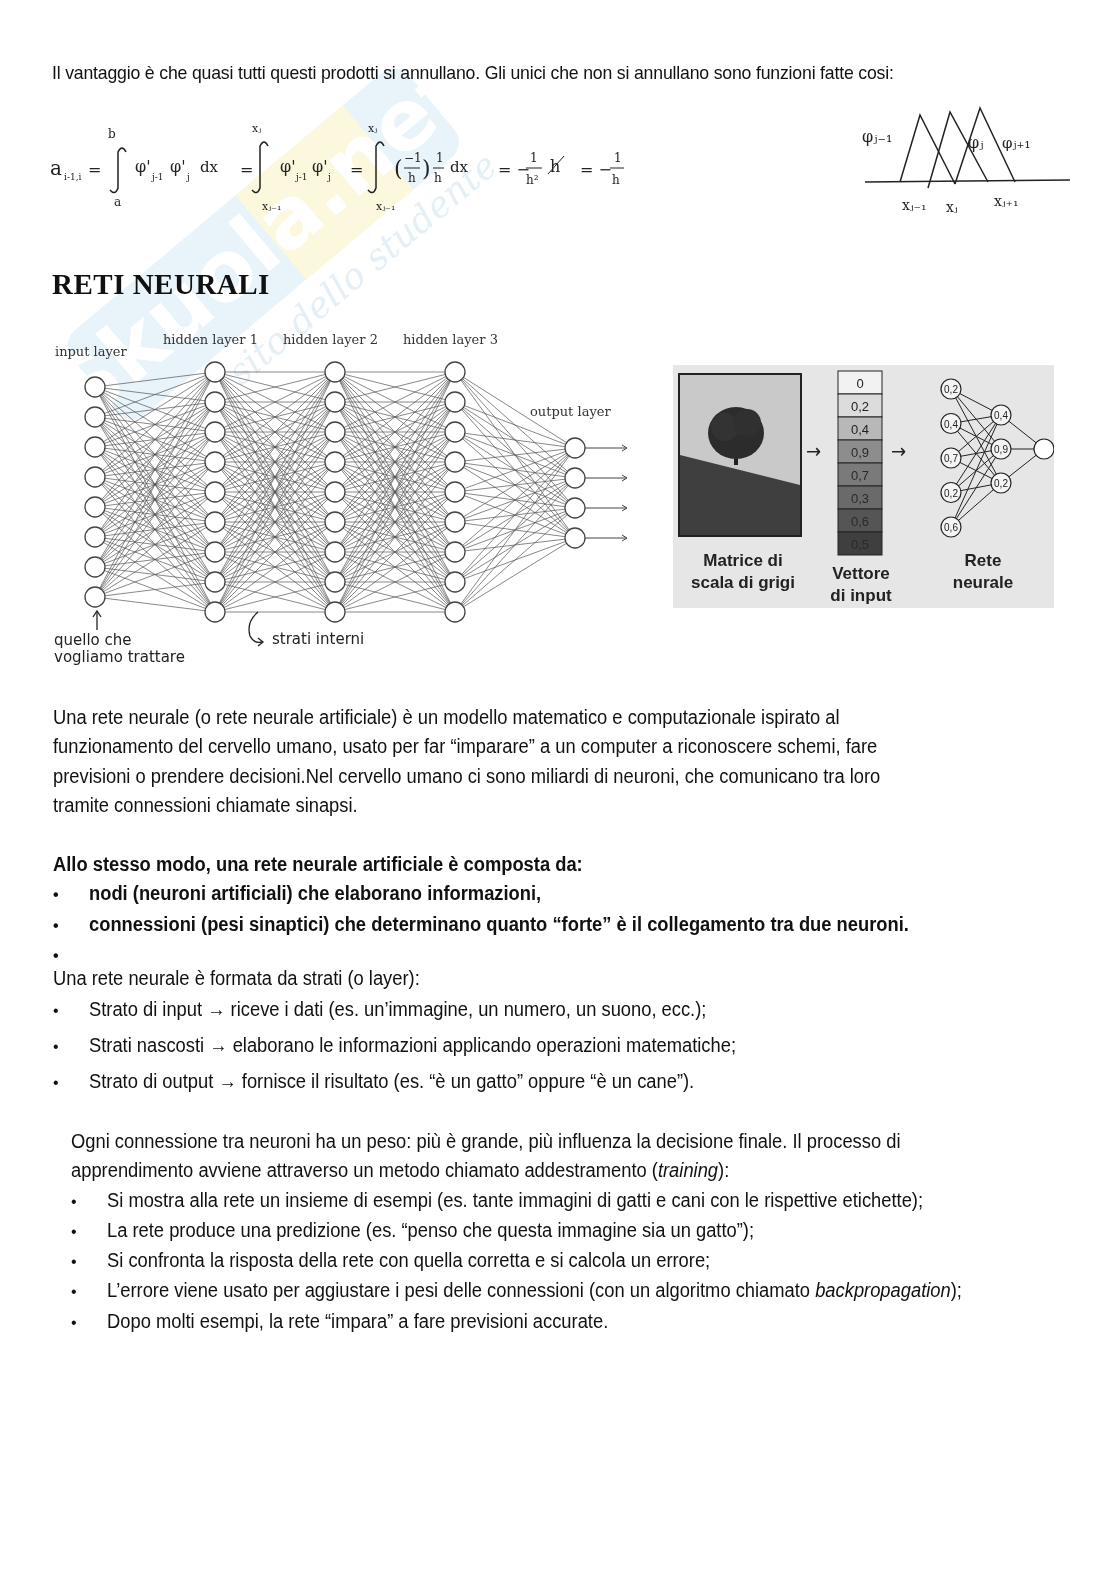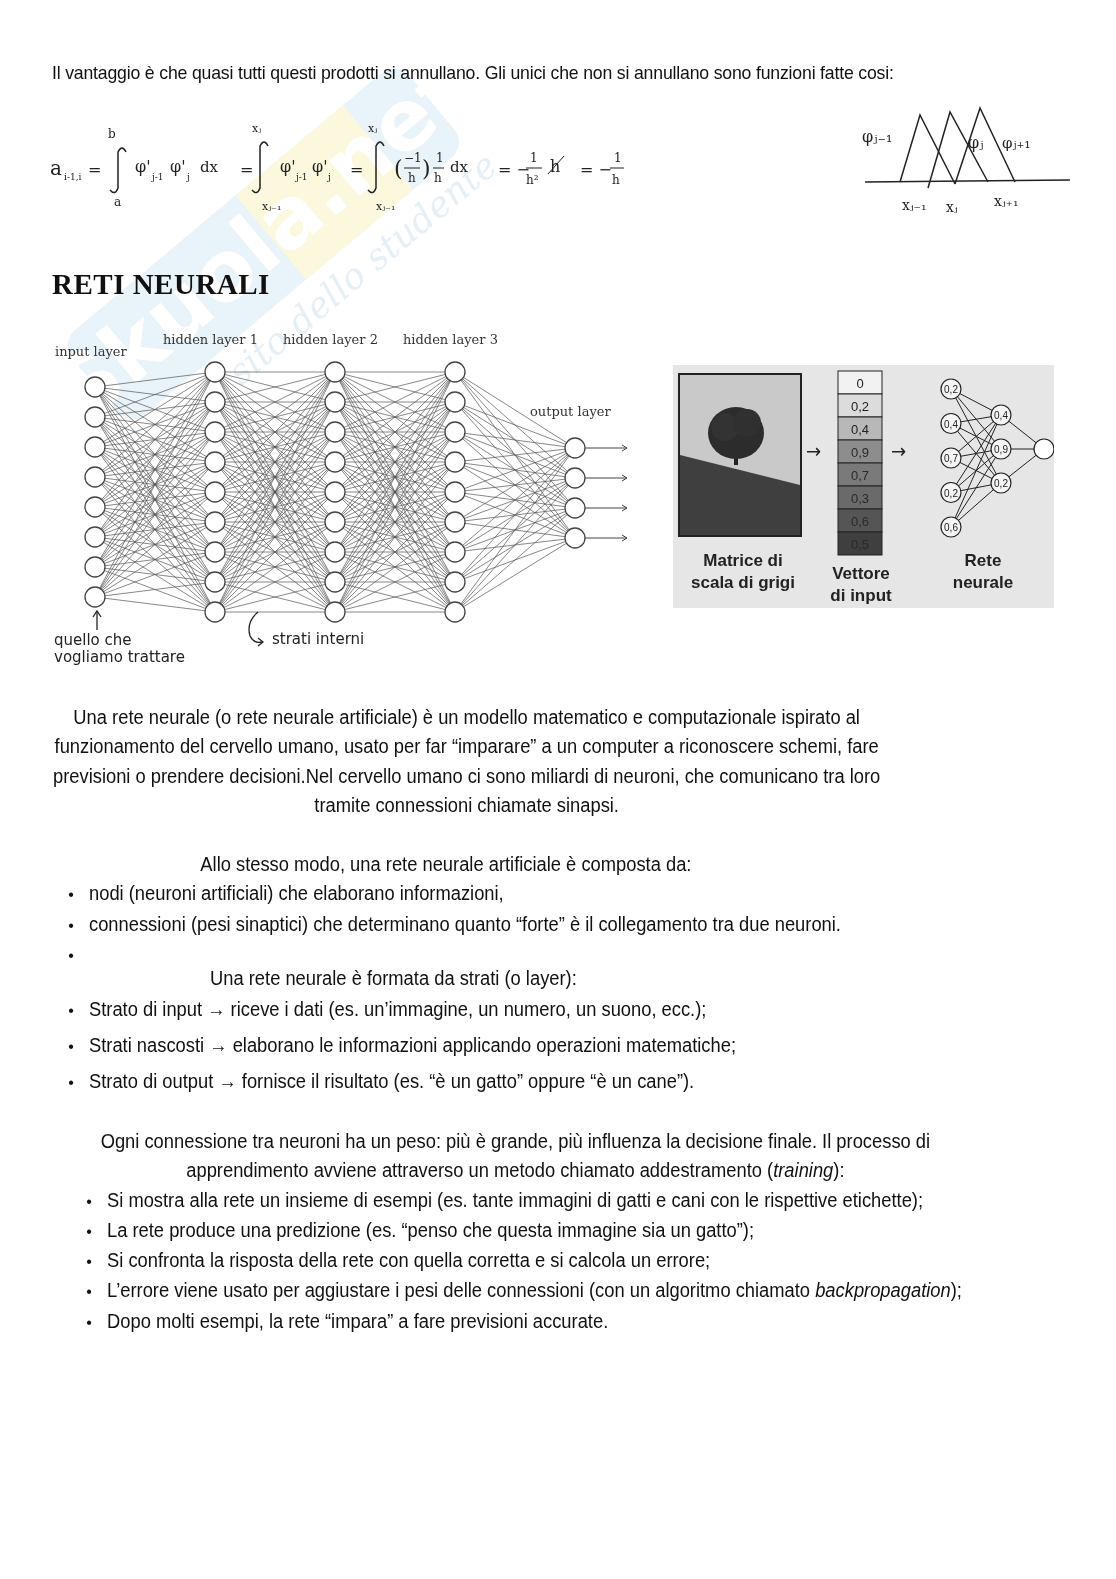--- a/index.html
+++ b/index.html
@@ -6,21 +6,21 @@
   body { width:1116px; height:1579px; position:relative; overflow:hidden;
          font-family:"DejaVu Sans Condensed","Liberation Sans Narrow","Liberation Sans",sans-serif; color:#111; }
   .abs { position:absolute; }
   .watermark { position:absolute; left:20px; top:40px; width:480px; height:400px; pointer-events:none; }
   .intro { left:52px; top:62px; font-size:19px; letter-spacing:-0.2px; font-family:"Liberation Sans",sans-serif; transform:scaleX(0.93); transform-origin:left; white-space:nowrap; }
   .formula { left:40px; top:110px; width:600px; height:110px; }
   .sketch { left:850px; top:100px; width:230px; height:130px; }
   .heading { left:52px; top:268px; font-family:Liberation Serif, serif; font-weight:bold; font-size:29px; letter-spacing:0.5px; }
   .nn { left:40px; top:320px; width:600px; height:360px; }
   .panel { left:673px; top:365px; width:381px; height:243px; background:#e6e6e6; }
-  .body-text { position:absolute; left:53px; font-size:19.5px; line-height:29.3px; font-family:"Liberation Sans",sans-serif; color:#111;text-align:center; }
+  .body-text { position:absolute; left:53px; font-size:19.5px; line-height:29.3px; font-family:"Liberation Sans",sans-serif; color:#111; }
   .body-text p { margin:0; white-space:nowrap; transform:scaleX(0.94); transform-origin:left; }
   .bl { display:flex; align-items:baseline; white-space:nowrap; }
   .bl .dot { width:36px; flex:none; font-size:16px; }
   .bl .txt { transform:scaleX(0.94); transform-origin:left; display:inline-block; }
   .lbl-b { font-family:"Liberation Sans",sans-serif; font-weight:bold; font-size:17px; fill:#222; }
 </style>
 </head>
 <body>
 
 <svg class="watermark" viewBox="0 0 480 400">
@@ -519,21 +519,21 @@
   </svg>
 </div>
 
 <div class="body-text" style="top:703px;">
   <p>Una rete neurale (o rete neurale artificiale) è un modello matematico e computazionale ispirato al</p>
   <p>funzionamento del cervello umano, usato per far “imparare” a un computer a riconoscere schemi, fare</p>
   <p>previsioni o prendere decisioni.Nel cervello umano ci sono miliardi di neuroni, che comunicano tra loro</p>
   <p>tramite connessioni chiamate sinapsi.</p>
 </div>
 
-<div class="body-text" style="top:850px;">
+<div class="body-text" style="top:850px;font-weight:bold;">
   <p>Allo stesso modo, una rete neurale artificiale è composta da:</p>
   <div class="bl">
       <span class="dot">•</span>
       <span class="txt">nodi (neuroni artificiali) che elaborano informazioni,</span>
     </div>
   <div class="bl">
       <span class="dot">•</span>
       <span class="txt">connessioni (pesi sinaptici) che determinano quanto “forte” è il collegamento tra due neuroni.</span>
     </div>
   <div class="bl">

